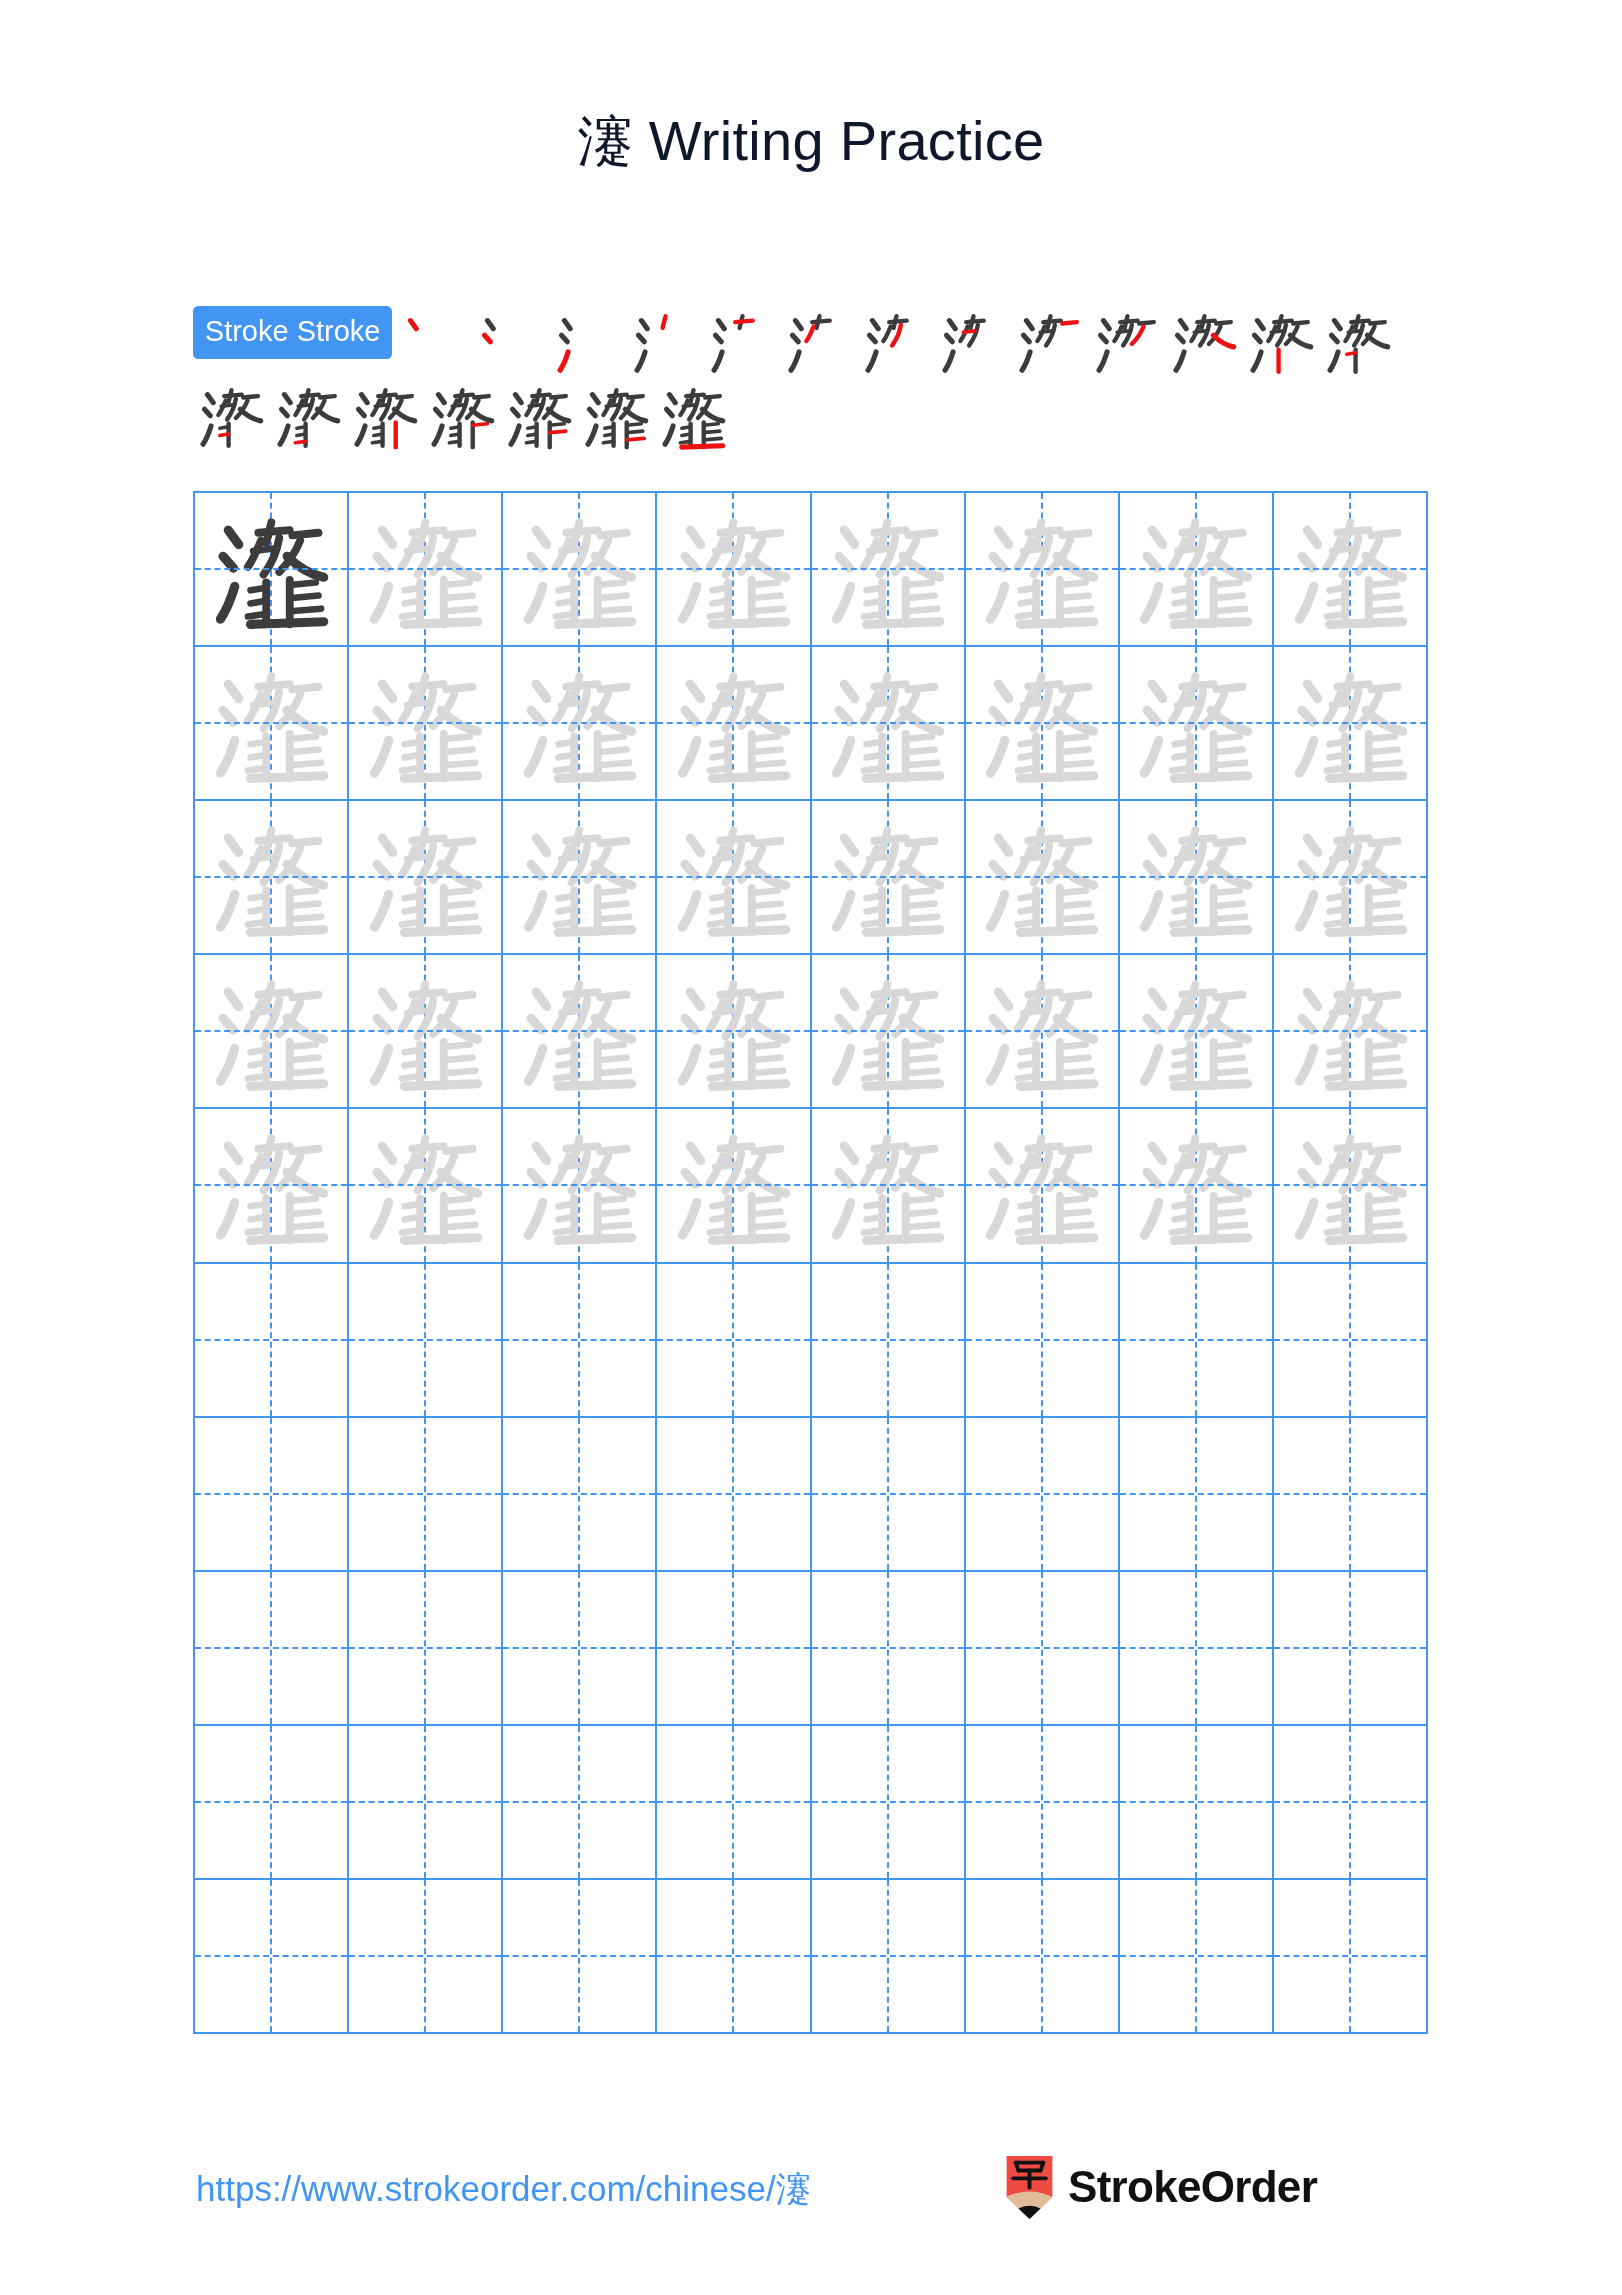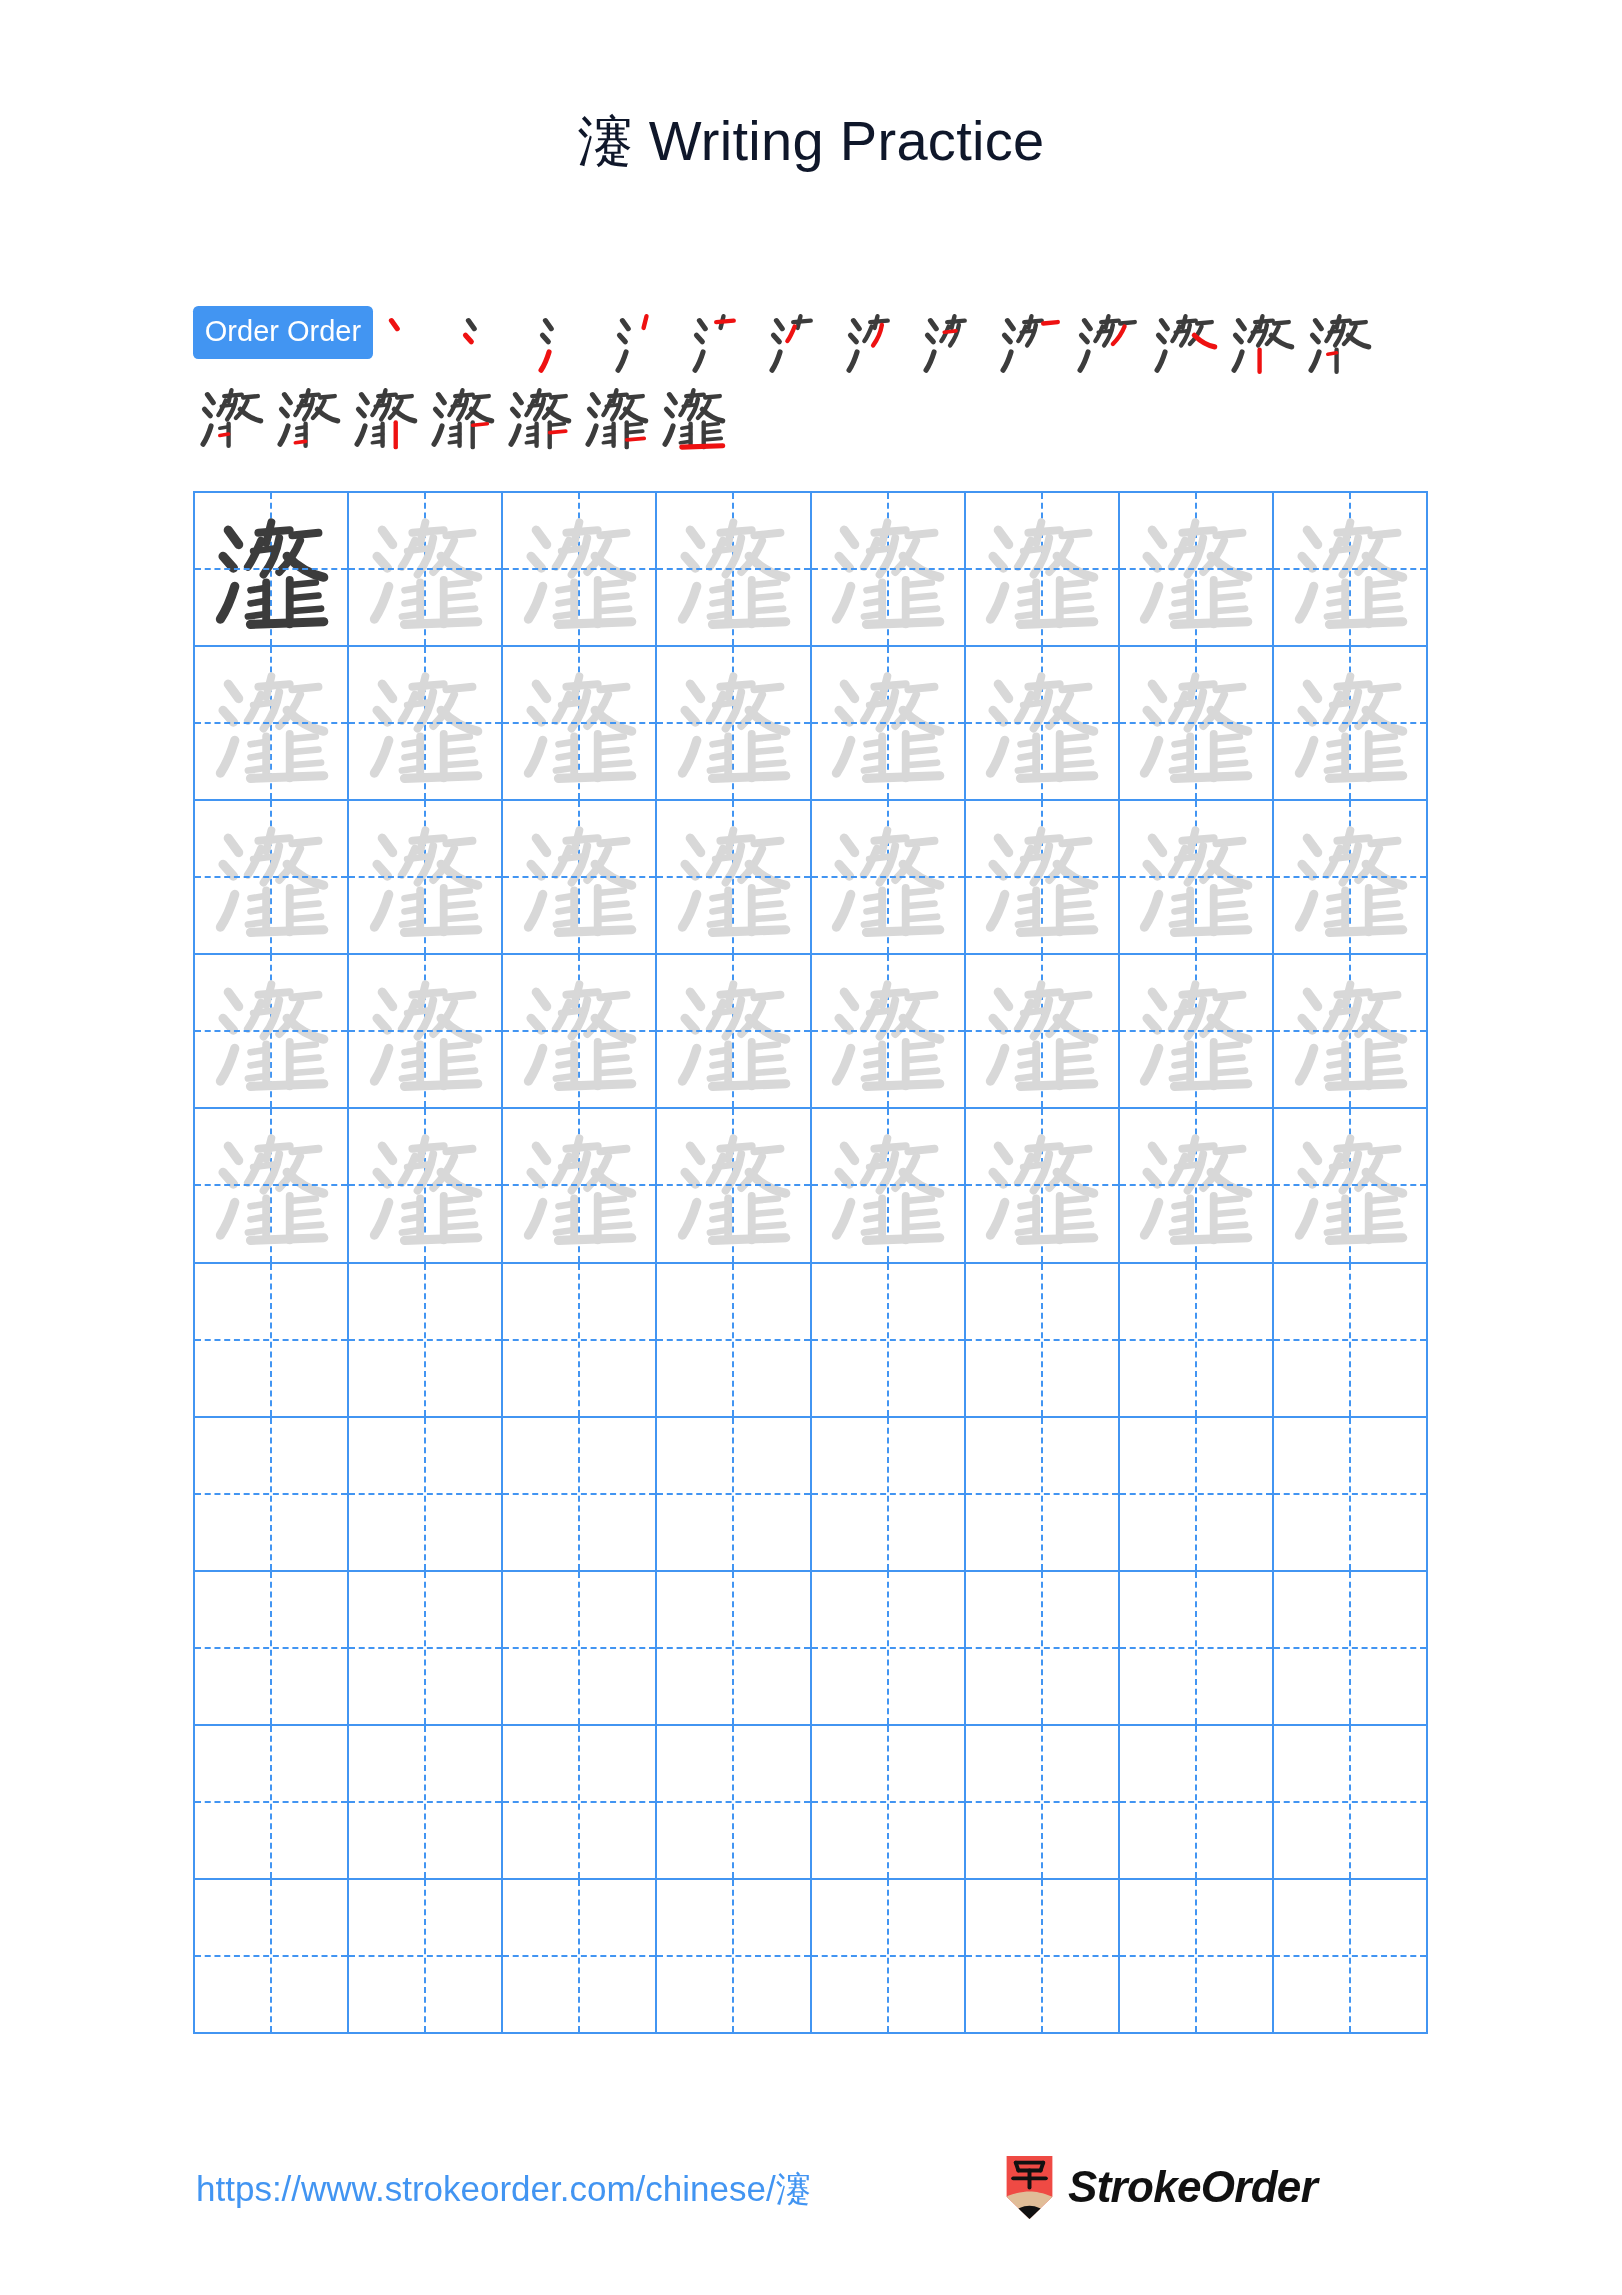--- a/index.html
+++ b/index.html
@@ -174,35 +174,34 @@
     width: 100%;
     height: 100%;
     display: block;
   }
   .brand-name {
     font-size: 44px;
     font-weight: bold;
     color: #111111;
     letter-spacing: -0.7px;
     white-space: nowrap;
-    font-style: italic;
   }
 </style>
 </head>
 <body>
 
 <div class="page-title">
   <span class="title-char">瀽</span>
   <span>Writing Practice</span>
 </div>
 
 <div class="stroke-order-block">
 
   <div class="so-line">
-    <span class="stroke-order-badge">Order Order</span>
+    <span class="stroke-order-badge">Stroke Stroke</span>
     <div class="stroke-steps">
 
       <div class="stroke-step">
         <svg viewBox="0 0 100 100" aria-hidden="true">
           <g fill="none" stroke-linecap="round" stroke-linejoin="round">
             <path d="M17 20 L25 31" stroke="#ee1111" stroke-width="7"></path>
           </g>
         </svg>
       </div>
       <div class="stroke-step">

